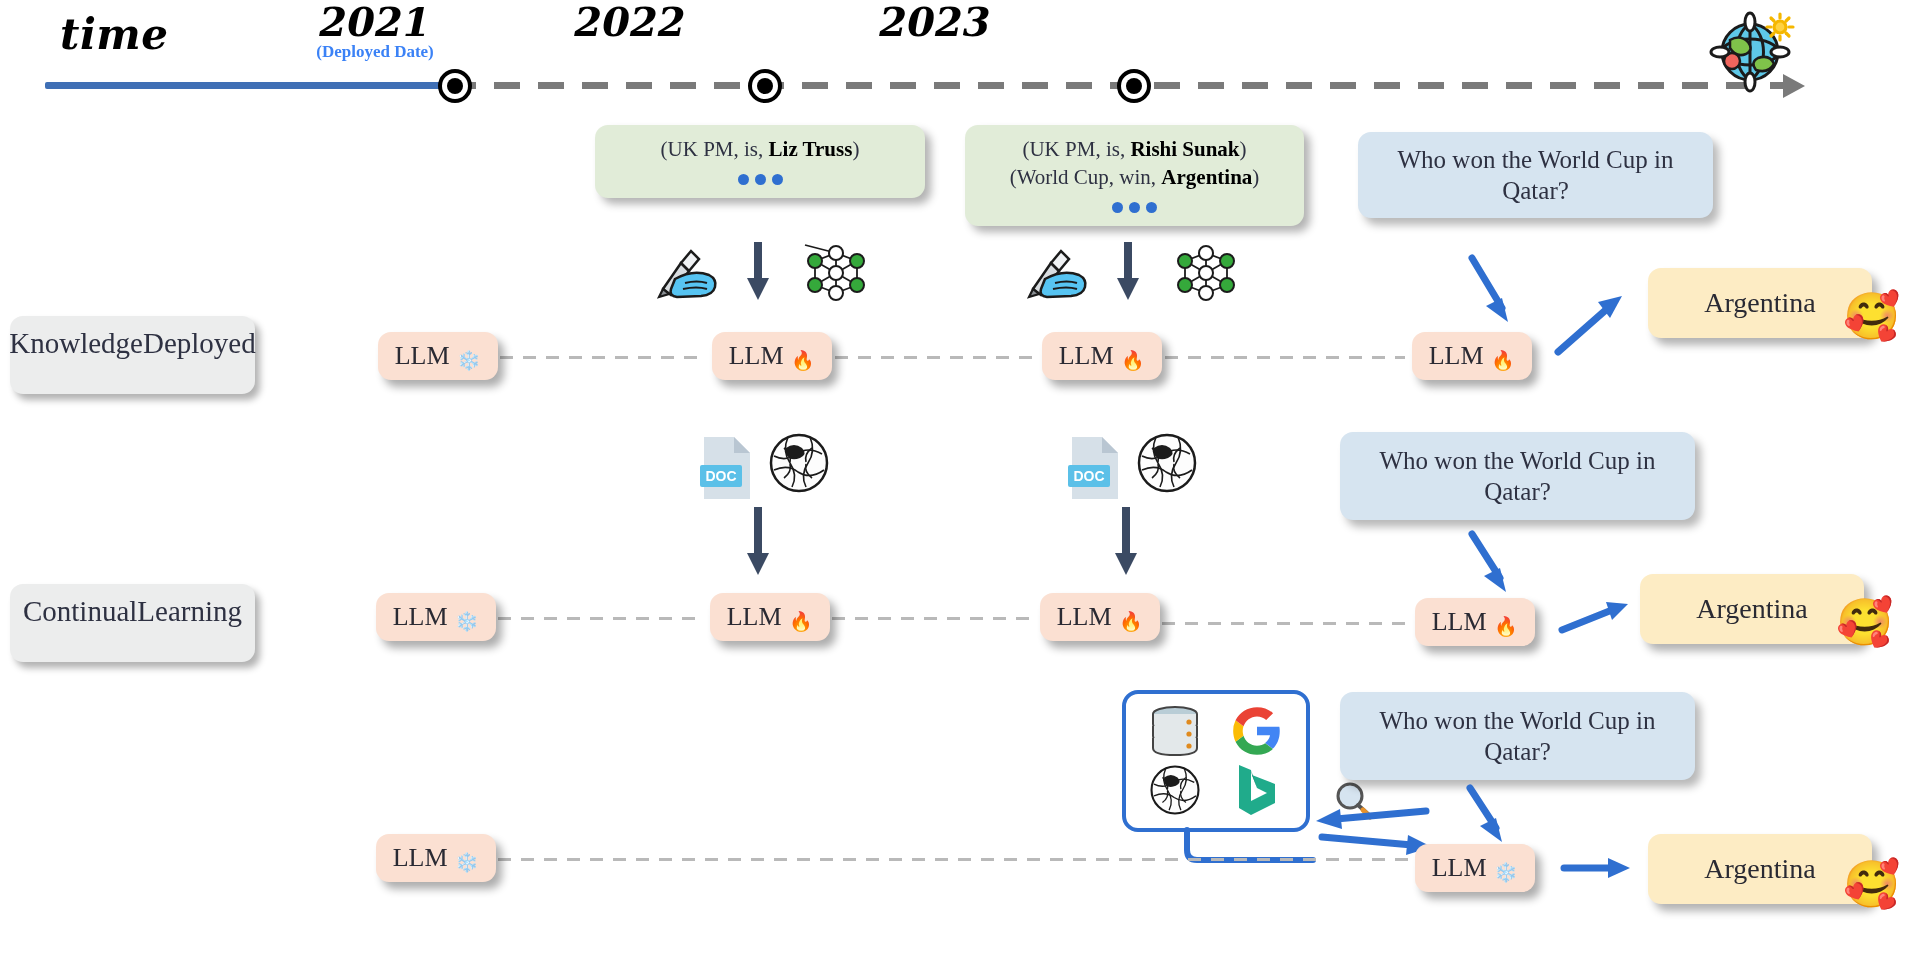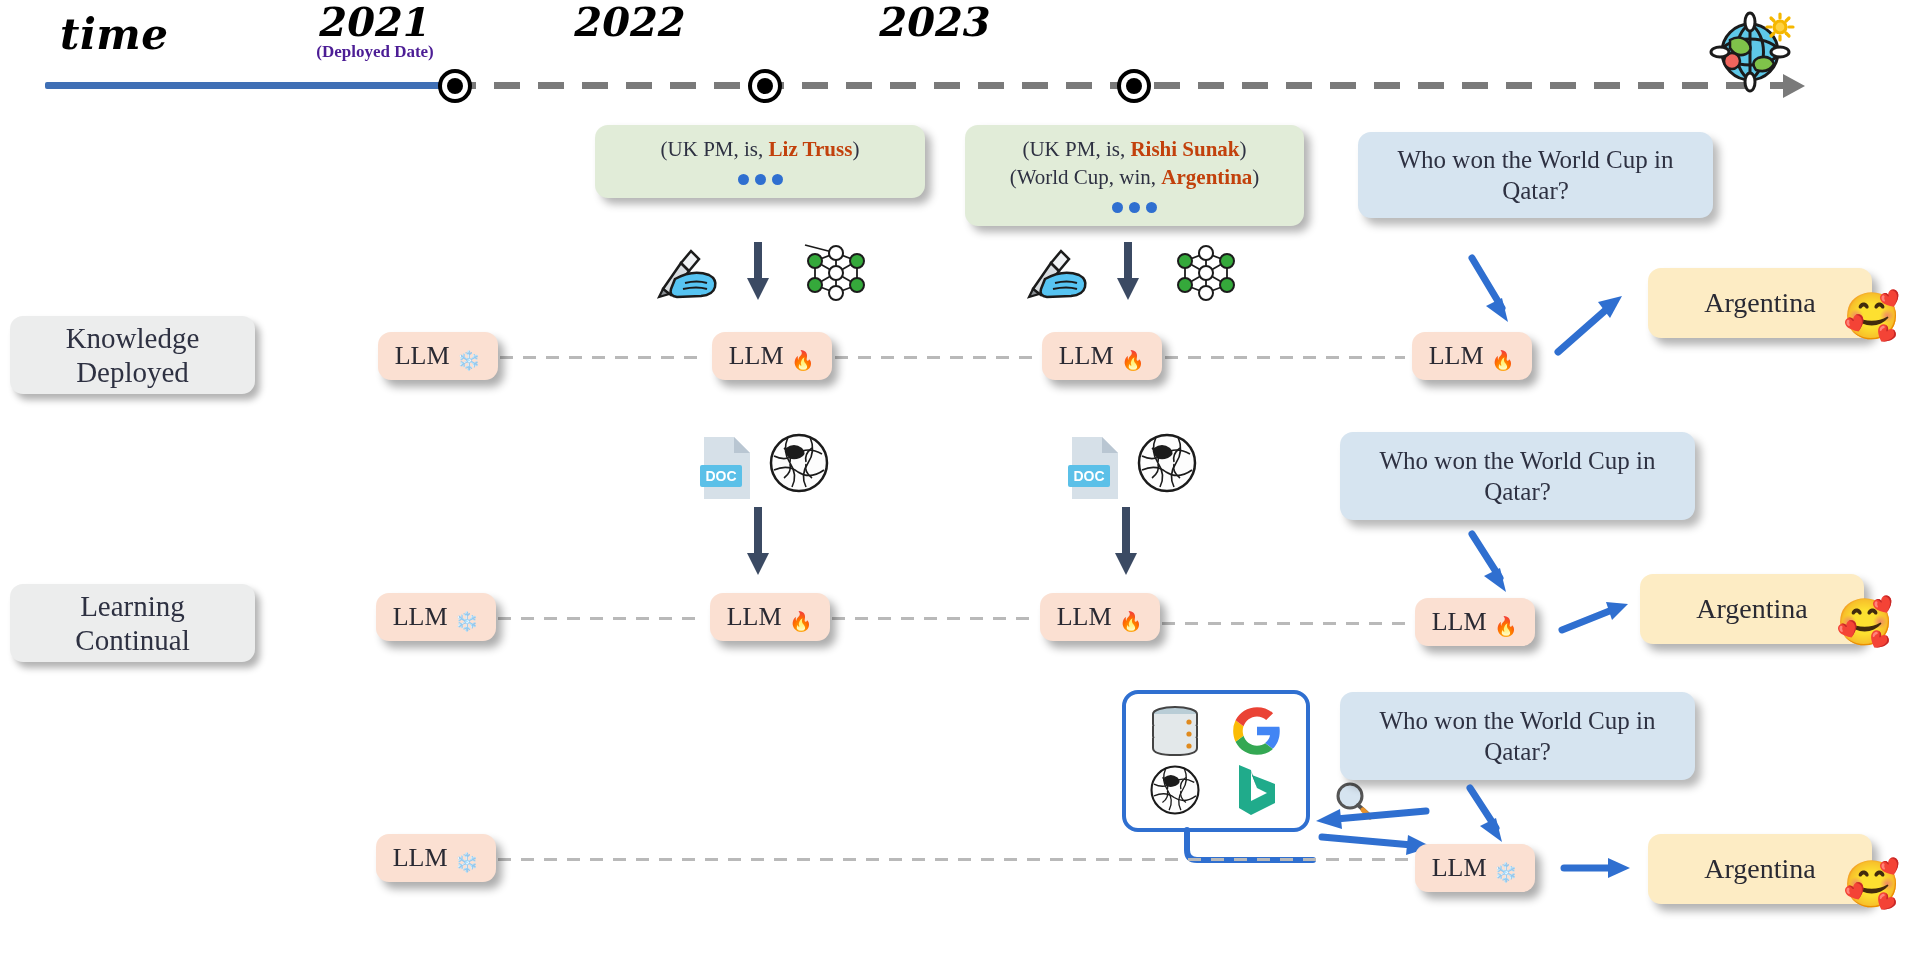--- a/index.html
+++ b/index.html
@@ -22,21 +22,21 @@
     letter-spacing: .5px;
   }
   .year {
     font-family: "DejaVu Serif", serif;
     font-style: italic; font-weight: 700;
     font-size: 40px; color: #000;
     text-align: center; width: 180px;
   }
   .deployed {
     font-family: "Liberation Serif", serif;
-    font-size: 17px; color: #4c1d95; font-weight: 600;
+    font-size: 17px; color: #3b82f6; font-weight: 600;
     text-align: center; width: 240px;
   }
   .axis-solid {
     height: 7px; background: #3f6fb5; border-radius: 2px;
   }
   .axis-dashed {
     height: 7px;
     background: repeating-linear-gradient(to right,
       #7a7a7a 0px, #7a7a7a 26px, rgba(0,0,0,0) 26px, rgba(0,0,0,0) 44px);
   }
@@ -55,31 +55,31 @@
     content: ""; width: 16px; height: 16px;
     border-radius: 50%; background: #000;
   }
 
   
   .row-label {
     background: #eceded; border-radius: 13px;
     box-shadow: 5px 6px 7px rgba(0,0,0,.30);
     color: #2e3142; font-size: 29px; line-height: 1.18;
     text-align: center; padding: 10px 14px;
-    display: flex; flex-direction: column; justify-content: center;
+    display: flex; flex-direction: row; justify-content: center;
   }
 
   
   .fact-box {
     background: #e1ecd8; border-radius: 13px;
     box-shadow: 6px 6px 8px rgba(0,0,0,.30);
     padding: 10px 20px 6px;
     text-align: center; color: #2e3142; font-size: 21px; line-height: 1.34;
   }
-  .fact-box .hl { color: #c2410c; font-weight: 700; }
+  .fact-box .hl { color: #000000; font-weight: 700; }
   .dots { margin-top: 1px; letter-spacing: 3px; }
   .dots i {
     display: inline-block; width: 11px; height: 11px;
     border-radius: 50%; background: #2f6fd0; margin: 0 3px;
   }
 
   
   .llm {
     background: #fbe0d2; border-radius: 13px;
     box-shadow: 6px 7px 8px rgba(0,0,0,.32);
@@ -312,22 +312,22 @@
     <svg width="78" height="70" viewBox="0 0 78 70">
       <line x1="6" y1="62" x2="56" y2="18" stroke="#2f6fd0" stroke-width="7" stroke-linecap="round"></line>
       <polygon points="70,6 46,12 58,28" fill="#2f6fd0"></polygon>
     </svg>
   </div>
 
   <div class="abs answer" style="left:1648px; top:268px; width:224px; height:70px;">Argentina</div>
   <div class="abs emoji" style="left:1843px; top:294px;">🥰</div>
 
   <div class="abs row-label" style="left:10px; top:584px; width:245px; height:78px;">
+    <span>Continual</span>
     <span>Learning</span>
-    <span>Continual</span>
   </div>
 
   <div class="abs" style="left:700px; top:435px;">
     <svg width="54" height="66" viewBox="0 0 54 66">
       <path d="M4 2 H34 L50 18 V64 H4 Z" fill="#d6e0e8"></path>
       <path d="M34 2 L50 18 H34 Z" fill="#b9c6d2"></path>
       <rect x="0" y="30" width="42" height="22" rx="2" fill="#5bc0e8"></rect>
       <text x="21" y="46" font-family="Liberation Sans, sans-serif" font-size="14" font-weight="700" fill="#ffffff" text-anchor="middle">DOC</text>
     </svg>
   </div>

